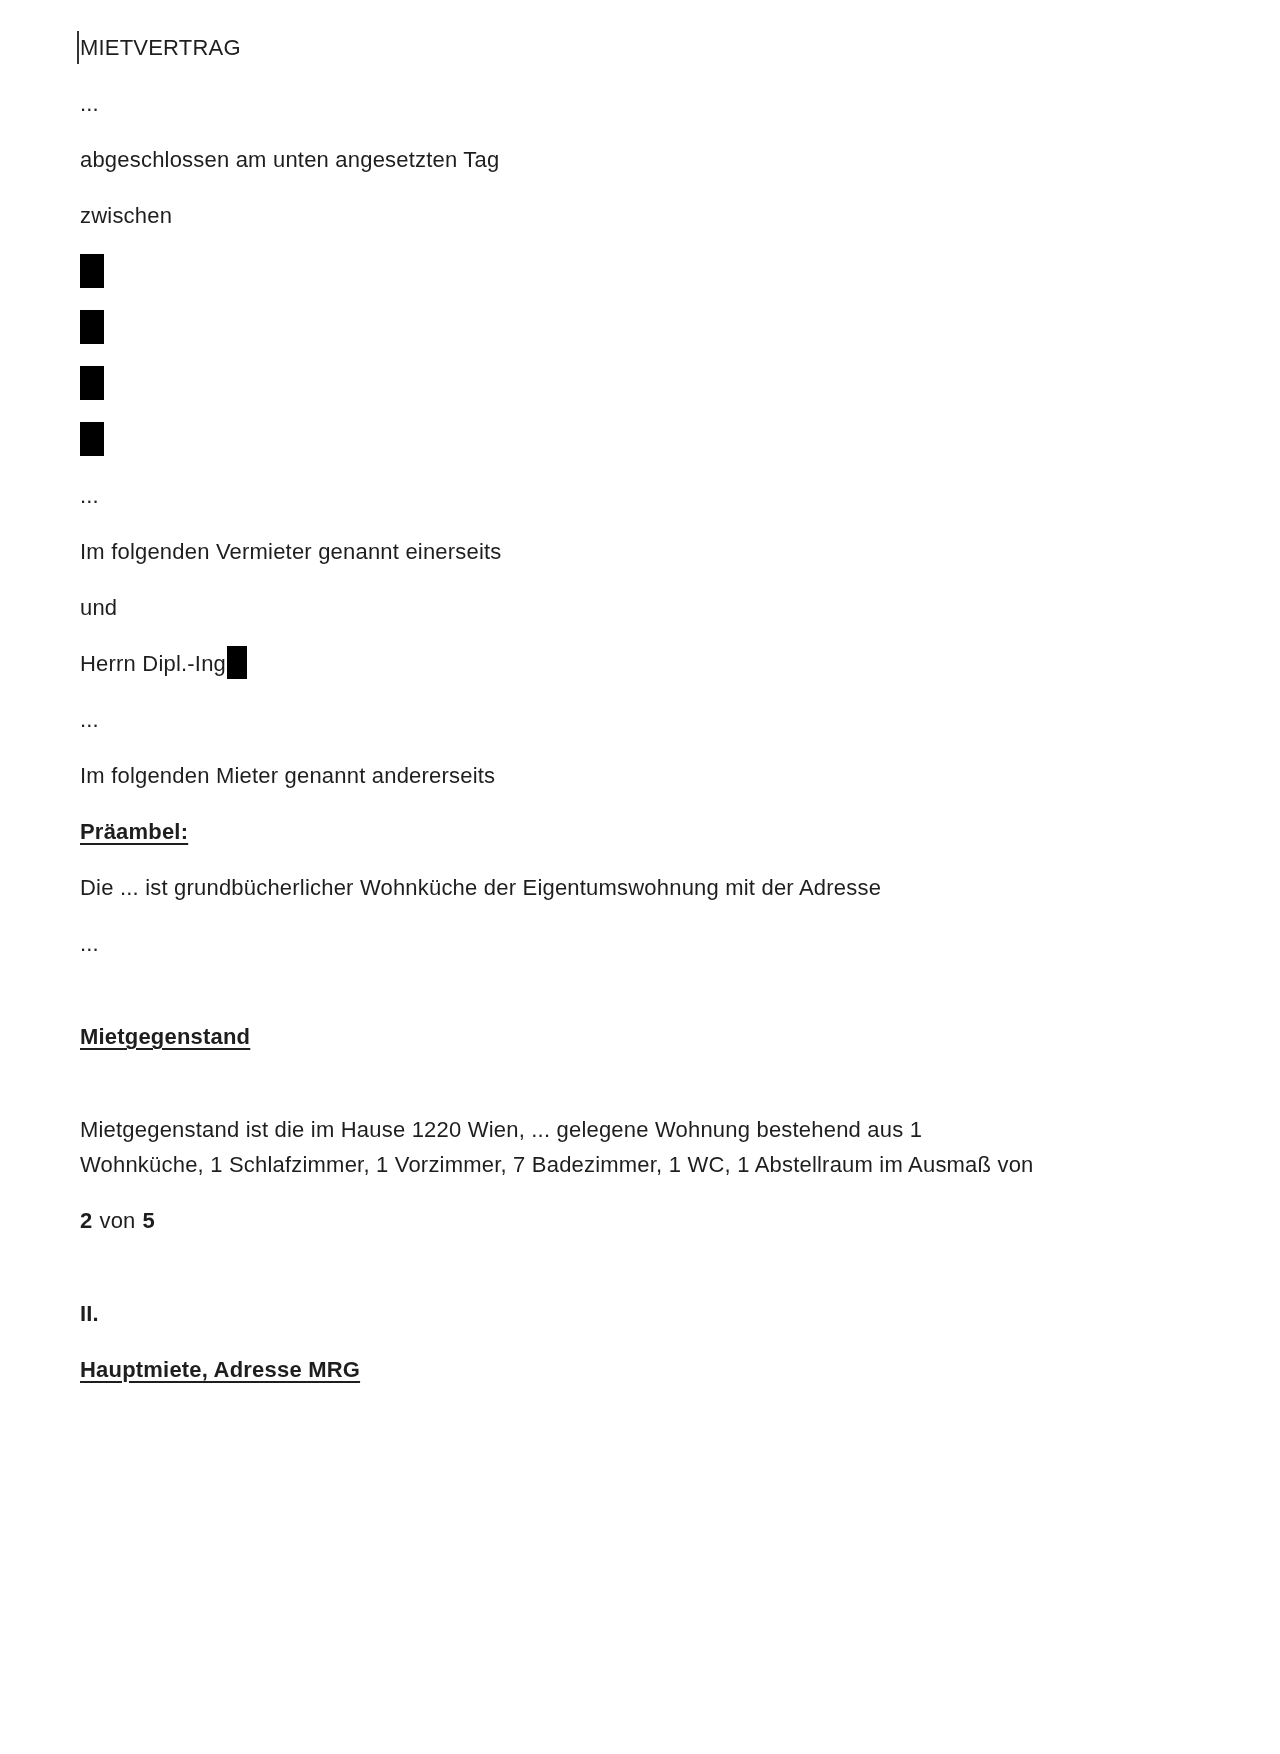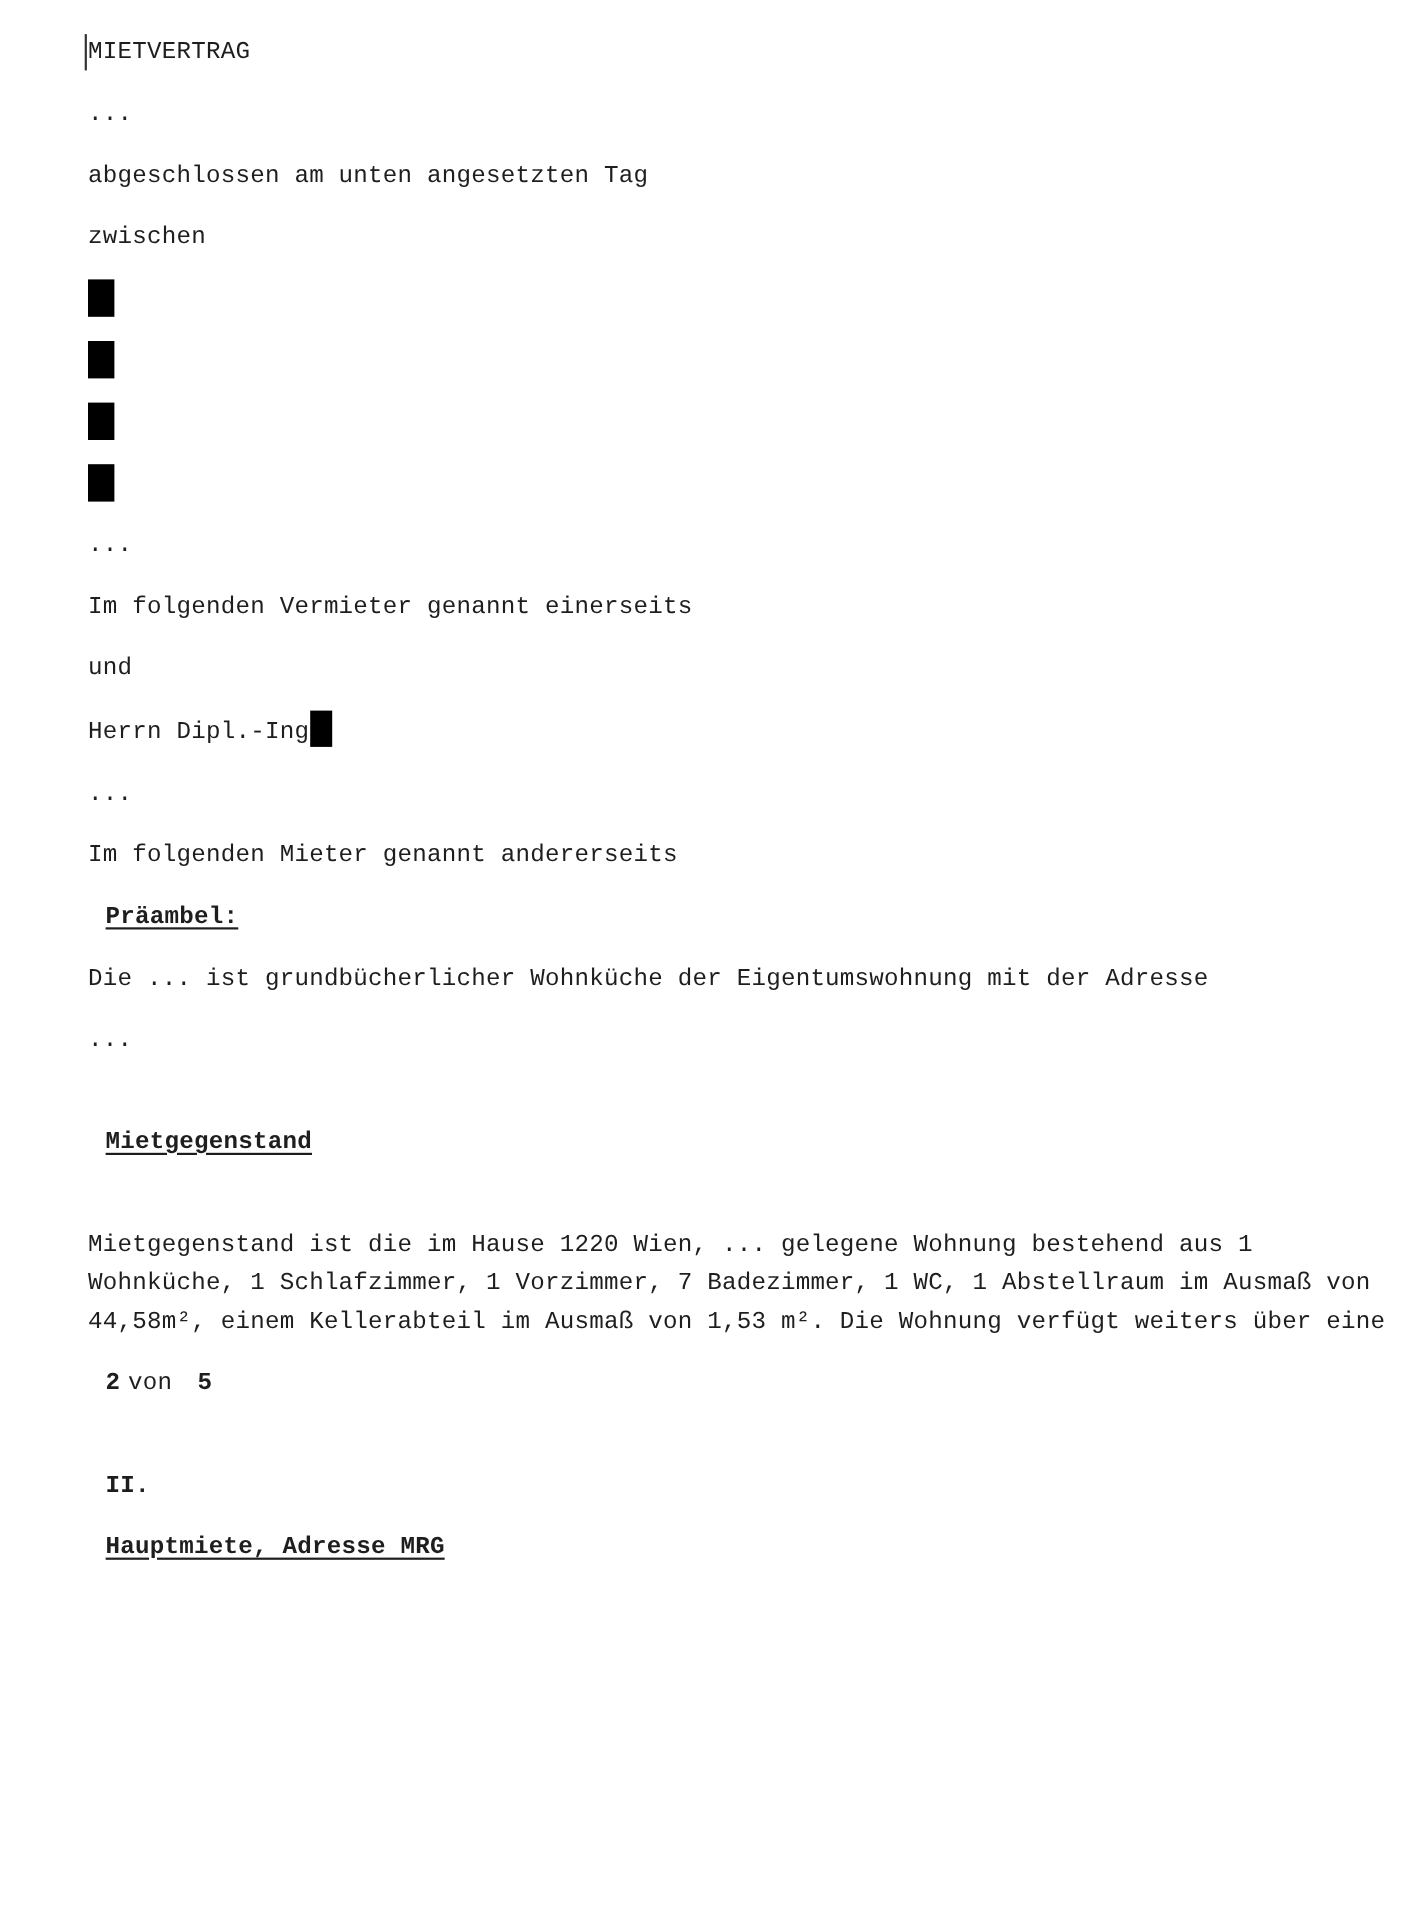--- a/index.html
+++ b/index.html
@@ -7,39 +7,39 @@
     padding: 0;
     background: #ffffff;
   }
   .page {
     position: relative;
     width: 1280px;
     height: 1754px;
     box-sizing: border-box;
     padding: 30px 100px 0 80px;
     background: #ffffff;
-    font-family: Liberation Mono, monospace;
+    font-family: Liberation Sans, sans-serif;
     font-size: 22px;
     letter-spacing: 0.2px;
     color: #1e1e1e;
     overflow: hidden;
   }
   .para {
     margin: 0 0 21px 0;
     line-height: 35px;
     white-space: nowrap;
   }
   .line {
     line-height: 35px;
     white-space: nowrap;
   }
   .gap-before {
     margin-top: 58px;
   }
-  .bold { font-weight: 700; margin-left: 16px; }
+  .bold { font-weight: 700; }
   .underline {
     text-decoration: underline;
     text-decoration-thickness: 2px;
     text-underline-offset: 4px;
   }
   .caret {
     position: absolute;
     left: 77px;
     top: 31px;
     width: 2px;
@@ -112,21 +112,20 @@
 
   <div class="para">Die ... ist grundbücherlicher Wohnküche der Eigentumswohnung mit der Adresse</div>
 
   <div class="para">...</div>
 
   <div class="para bold underline gap-before">Mietgegenstand</div>
 
   <div class="para gap-before">
     <div class="line">Mietgegenstand ist die im Hause 1220 Wien, ... gelegene Wohnung bestehend aus 1</div>
     <div class="line">Wohnküche, 1 Schlafzimmer, 1 Vorzimmer, 7 Badezimmer, 1 WC, 1 Abstellraum im Ausmaß von</div>
-    <div class="line">44,58m², einem Kellerabteil im Ausmaß von 1,53 m². Die Wohnung verfügt weiters über eine</div>
   </div>
 
 
   <div class="para">
     <span class="bold">2</span><span class="pag-sep">von</span><span class="bold">5</span>
   </div>
 
   <div class="para bold gap-before">II.</div>
 
   <div class="para bold underline">Hauptmiete, Adresse MRG</div>

